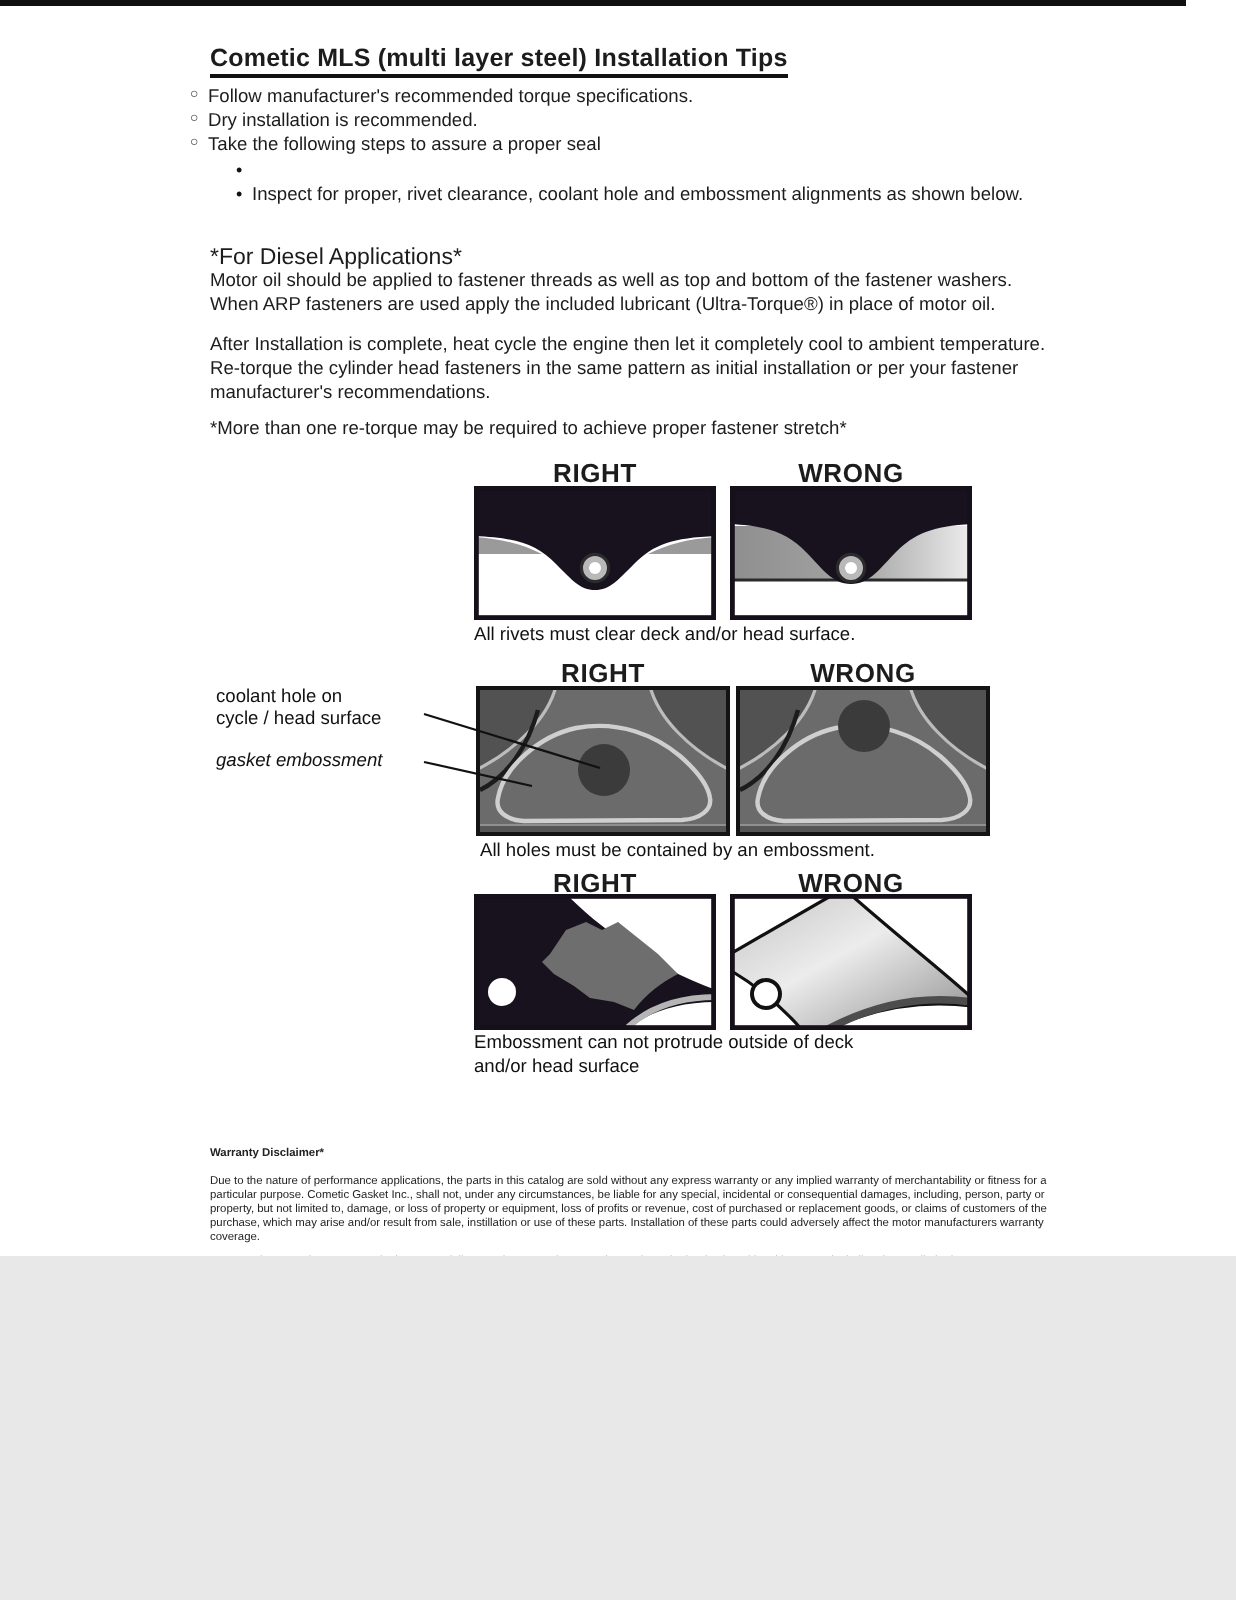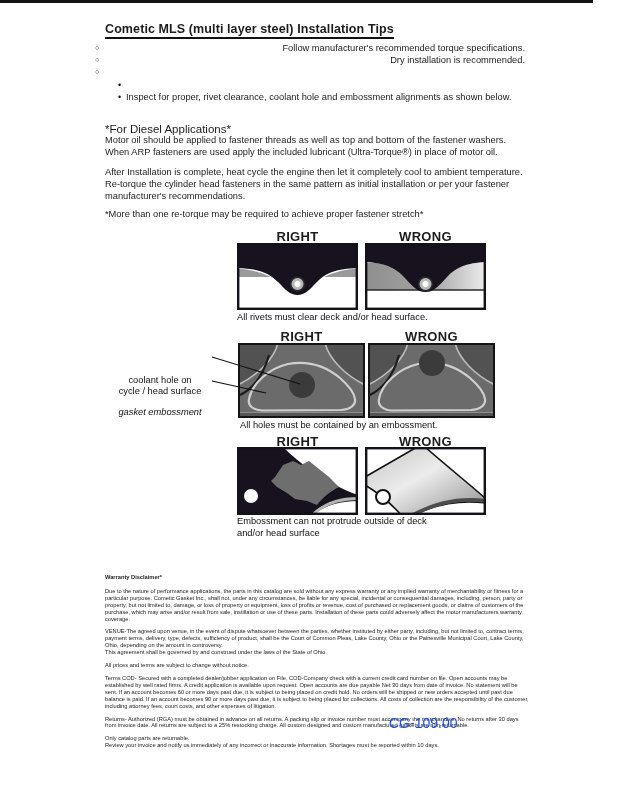--- a/index.html
+++ b/index.html
@@ -1,37 +1,37 @@
 <!DOCTYPE html>
 <html><head>
 <meta charset="utf-8">
 <style>
   html,body{margin:0;padding:0;background:#e8e8e8;}
   .page{
-    position:relative;width:618px;height:800px;background:#ffffff;
+    position:relative;width:618px;height:628px;background:#ffffff;
     font-family:"Liberation Sans","DejaVu Sans",sans-serif;color:#1c1c1c;
     overflow:hidden;margin:0 auto;
   }
   .abs{position:absolute;}
   .top-rule{left:0;top:0;width:593px;height:3px;background:#111;}
   .doc-title{left:105px;top:22px;font-size:12.5px;font-weight:bold;
     border-bottom:2px solid #111;padding-bottom:1px;letter-spacing:0.1px;}
   .bullets{left:95px;top:42px;width:430px;font-size:9.3px;line-height:12.2px;}
-  .b-row{display:flex;justify-content:space-between;}
+  .b-row{display:flex;}
   .b-mark{width:9px;flex:0 0 9px;font-size:7px;line-height:12.2px;color:#333;}
   .sb-row{display:flex;padding-left:23px;}
   .sb-mark{width:8px;flex:0 0 8px;font-size:9px;line-height:12px;color:#111;}
   .diesel-h{left:105px;top:123px;font-size:11.5px;font-weight:normal;}
   .body-p{left:105px;width:424px;font-size:9.3px;line-height:12.2px;}
   .p1{top:134px;} .p2{top:166px;} .p3{top:208px;}
   .rw-label{top:0;font-size:13px;font-weight:bold;letter-spacing:0.3px;text-align:center;}
   .caption{font-size:9.3px;line-height:11.5px;color:#111;}
   .panel{position:absolute;}
   .panel svg{display:block;}
-  .ann-label{font-size:9.3px;line-height:10.6px;text-align:center;color:#111;margin-top:32px;}
+  .ann-label{font-size:9.3px;line-height:10.6px;text-align:left;color:#111;}
   .legal{left:105px;top:574px;width:424px;font-size:5.7px;line-height:6.9px;color:#222;}
   .legal p{margin:0 0 6px 0;}
   .legal .lh{font-weight:bold;margin-bottom:7px;}
   .doc-num{left:389px;top:715px;font-size:14px;color:#1d4ed8;}
 </style>
 </head>
 <body>
 
 <div class="page">
 
@@ -43,20 +43,21 @@
     <div class="b-row">
       <span class="b-mark">○</span>
       <span>Follow manufacturer's recommended torque specifications.</span>
     </div>
     <div class="b-row">
       <span class="b-mark">○</span>
       <span>Dry installation is recommended.</span>
     </div>
     <div class="b-row">
       <span class="b-mark">○</span>
+      <span>Take the following steps to assure a proper seal</span>
     </div>
     <div class="sb-row">
       <span class="sb-mark">•</span>
     </div>
     <div class="sb-row">
       <span class="sb-mark">•</span>
       <span>Inspect for proper, rivet clearance, coolant hole and embossment alignments as shown below.</span>
     </div>
   </div>
 

